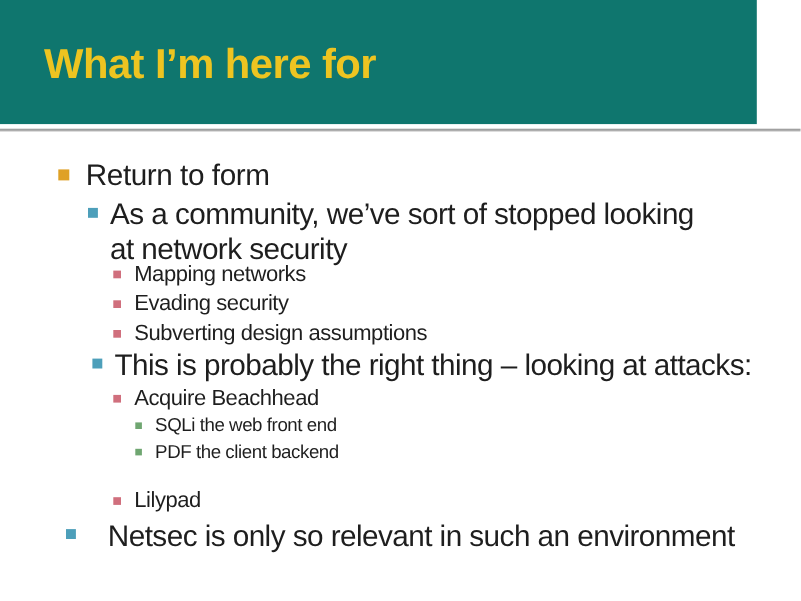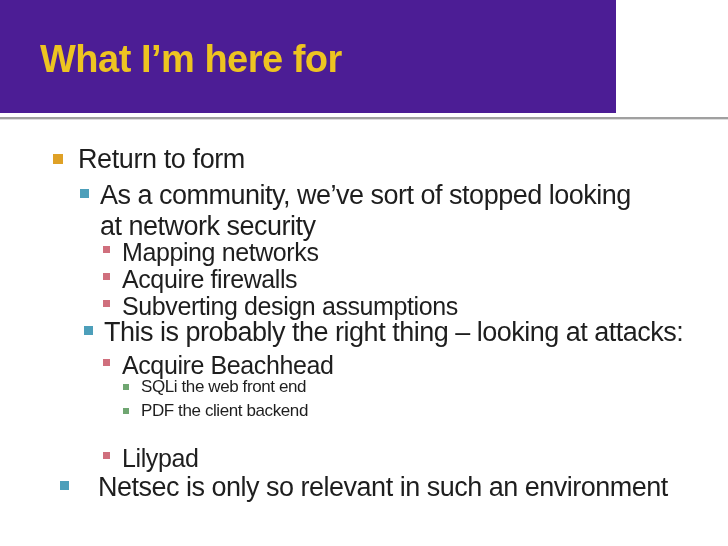--- a/index.html
+++ b/index.html
@@ -8,22 +8,22 @@
     width: 728px;
     height: 546px;
     background: #ffffff;
     overflow: hidden;
     font-family: "Liberation Sans", sans-serif;
   }
   
   .header {
     position: absolute;
     left: 0; top: 0;
-    width: 616px; height: 113px;
-    background: #4c1d95;
+    width: 688px; height: 113px;
+    background: #0f766e;
   }
   .title {
     position: absolute;
     left: 40px; top: 38px;
     font-size: 38px;
     font-weight: bold;
     letter-spacing: -0.5px;
     color: #EDC421;
     white-space: nowrap;
   }
@@ -31,21 +31,21 @@
   .sep-line  { position: absolute; left: 0; top: 117px; width: 728px; height: 2px; background: #a0a0a0; }
   .sep-shade { position: absolute; left: 0; top: 119px; width: 728px; height: 1px; background: #dddddd; }
 
   
   .body { position: absolute; left: 0; top: 120px; width: 728px; height: 426px; background: #ffffff; }
   .row { position: absolute; display: flex; align-items: flex-start; color: #1e1e1e; }
   .row .txt { letter-spacing: -0.4px; line-height: 1.14; }
 
   .lvl1 .txt { font-size: 27px; }
   .lvl2 .txt { font-size: 27px; letter-spacing: -0.5px; }
-  .lvl3 .txt { font-size: 25px; }
+  .lvl3 .txt { font-size: 20px; }
   .lvl4 .txt { font-size: 17px; }
 
   .bullet { flex: 0 0 auto; display: inline-block; }
   .lvl1 .bullet { width: 10px; height: 10px; background: #DFA126; margin-top: 10px; margin-right: 15px; }
   .lvl2 .bullet { width: 9px;  height: 9px;  background: #4D9FBA; margin-top: 9px;  margin-right: 11px; }
   .lvl3 .bullet { width: 7px;  height: 7px;  background: #D06F7D; margin-top: 8px;  margin-right: 12px; }
   .lvl4 .bullet { width: 6px;  height: 6px;  background: #6FA671; margin-top: 7px;  margin-right: 12px; }
 
   .wrap-limit .txt { max-width: 545px; }
 </style>
@@ -73,21 +73,21 @@
       <span class="txt">As a community, we’ve sort of stopped looking at network security</span>
     </div>
 
     <div class="row lvl3" style="left:103px; top:118px;">
       <span class="bullet"></span>
       <span class="txt">Mapping networks</span>
     </div>
 
     <div class="row lvl3" style="left:103px; top:145px;">
       <span class="bullet"></span>
-      <span class="txt">Acquire firewalls</span>
+      <span class="txt">Evading security</span>
     </div>
 
     <div class="row lvl3" style="left:103px; top:172px;">
       <span class="bullet"></span>
       <span class="txt">Subverting design assumptions</span>
     </div>
 
     <div class="row lvl2" style="left:84px; top:197px;">
       <span class="bullet"></span>
       <span class="txt">This is probably the right thing – looking at attacks:</span>

